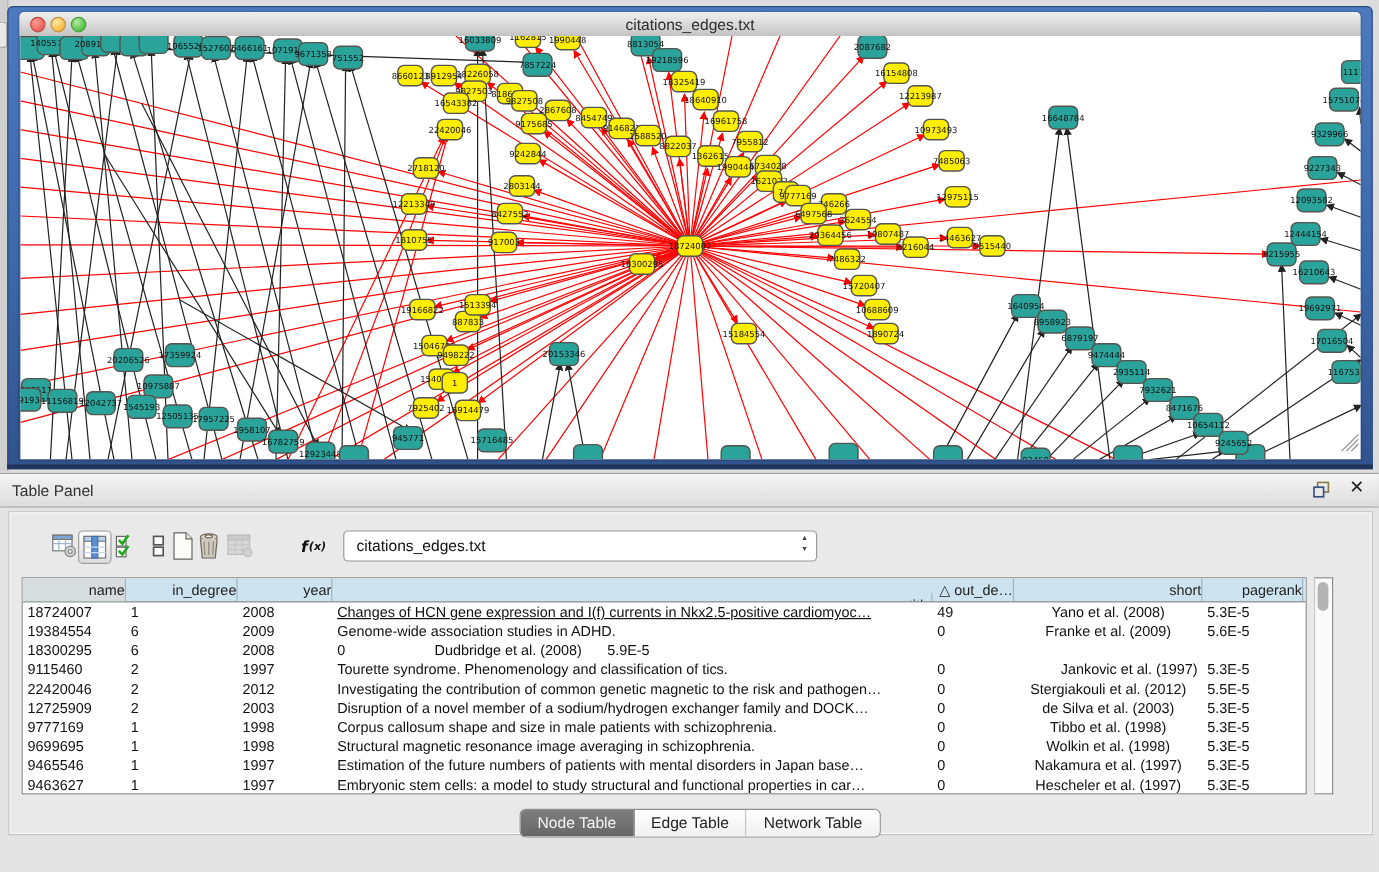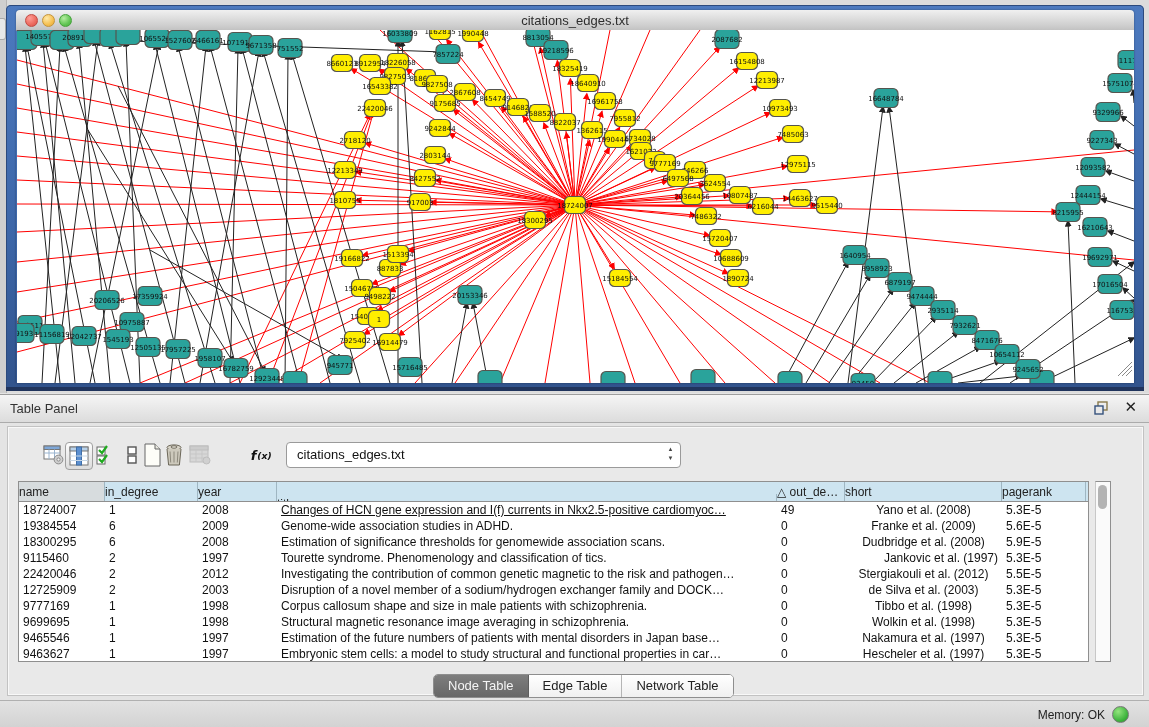--- a/index.html
+++ b/index.html
@@ -29,21 +29,21 @@
   
   #tp-toolbar{position:absolute;left:0;top:12px;width:100%;height:34px;}
   .tbtn{position:absolute;top:2px;width:26px;height:26px;display:flex;align-items:center;justify-content:center;cursor:pointer;}
   .tbtn.bordered{border:1px solid #9f9f9f;border-radius:4px;background:linear-gradient(180deg,#fdfdfd,#dcdcdc);}
   #dd-net{position:absolute;left:277px;top:2px;width:393px;height:24px;background:#fff;border:1px solid #9a9a9a;border-radius:4px;cursor:pointer;}
   #dd-net .dd-text{position:absolute;left:10px;top:4px;font-size:13px;color:#111;}
   #dd-net .dd-arrows{position:absolute;right:4px;top:2px;width:11px;height:20px;font-size:6px;color:#444;text-align:center;line-height:9px;}
   
   #tp-table{position:absolute;left:9px;top:53px;width:1069px;height:179px;background:#fff;border:1px solid #8f8f8f;font-size:12px;color:#111;}
   .hrow{display:flex;height:19px;background:#cde4f0;border-bottom:1px solid #8f8f8f;}
-  .hcell{box-sizing:border-box;border-right:1px solid #9fb6c2;text-align:left;font-size:12px;padding-top:3px;color:#222;overflow:hidden;white-space:nowrap;}
+  .hcell{box-sizing:border-box;border-right:1px solid #9fb6c2;text-align:right;font-size:12px;padding-top:3px;color:#222;overflow:hidden;white-space:nowrap;}
   .hcell:first-child{background:#d7dcde;}
   .drow{display:flex;height:16px;line-height:16px;}
   .dcell{box-sizing:border-box;padding:0 4px;overflow:hidden;white-space:nowrap;}
   #tp-scroll{position:absolute;left:1086px;top:53px;width:14px;height:179px;background:#fafafa;border:1px solid #8f8f8f;border-left:1px solid #c7c7c7;}
   #tp-thumb{position:absolute;left:2px;top:3px;width:9px;height:24px;border-radius:5px;background:#b3b3b3;}
   
   #tab-seg{position:absolute;left:424px;top:246px;height:22px;display:flex;border:1px solid #8e8e8e;border-radius:5px;overflow:hidden;background:#fff;}
   .seg{padding:0 14px;font-size:13px;line-height:22px;color:#222;border-right:1px solid #b5b5b5;cursor:pointer;background:linear-gradient(180deg,#ffffff,#f0f0f0);}
   .seg:last-child{border-right:none;}
   .seg.active{background:linear-gradient(180deg,#7e7e7e,#676767);color:#f5f5f5;border-right:1px solid #5e5e5e;}
@@ -827,21 +827,20 @@
             <div class="dcell" style="width: 79px; text-align: left;">2009</div>
             <div class="dcell" style="width: 500px; text-align: left;">Genome-wide association studies in ADHD.</div>
             <div class="dcell" style="width: 68px; text-align: left;">0</div>
             <div class="dcell" style="width: 157px; text-align: center;">Franke et al. (2009)</div>
             <div class="dcell" style="width: 84px; text-align: left;">5.6E-5</div>
           </div>
           <div class="drow">
             <div class="dcell" style="width: 86px; text-align: left;">18300295</div>
             <div class="dcell" style="width: 93px; text-align: left;">6</div>
             <div class="dcell" style="width: 79px; text-align: left;">2008</div>
-            <div class="dcell" style="width: 500px; text-align: left;">Estimation of significance thresholds for genomewide association scans.</div>
             <div class="dcell" style="width: 68px; text-align: left;">0</div>
             <div class="dcell" style="width: 157px; text-align: center;">Dudbridge et al. (2008)</div>
             <div class="dcell" style="width: 84px; text-align: left;">5.9E-5</div>
           </div>
           <div class="drow">
             <div class="dcell" style="width: 86px; text-align: left;">9115460</div>
             <div class="dcell" style="width: 93px; text-align: left;">2</div>
             <div class="dcell" style="width: 79px; text-align: left;">1997</div>
             <div class="dcell" style="width: 500px; text-align: left;">Tourette syndrome. Phenomenology and classification of tics.</div>
             <div class="dcell" style="width: 68px; text-align: left;">0</div>
@@ -907,17 +906,13 @@
           <div id="tp-thumb"></div>
         </div>
       <div id="tab-seg">
         <div class="seg active">Node Table</div>
         <div class="seg">Edge Table</div>
         <div class="seg">Network Table</div>
       </div>
     </div>
   </div>
 
-  <div id="status-bar">
-    <div id="mem-label">Memory: OK</div>
-    <div id="mem-dot"></div>
-  </div>
 </div>
 
 </body></html>

